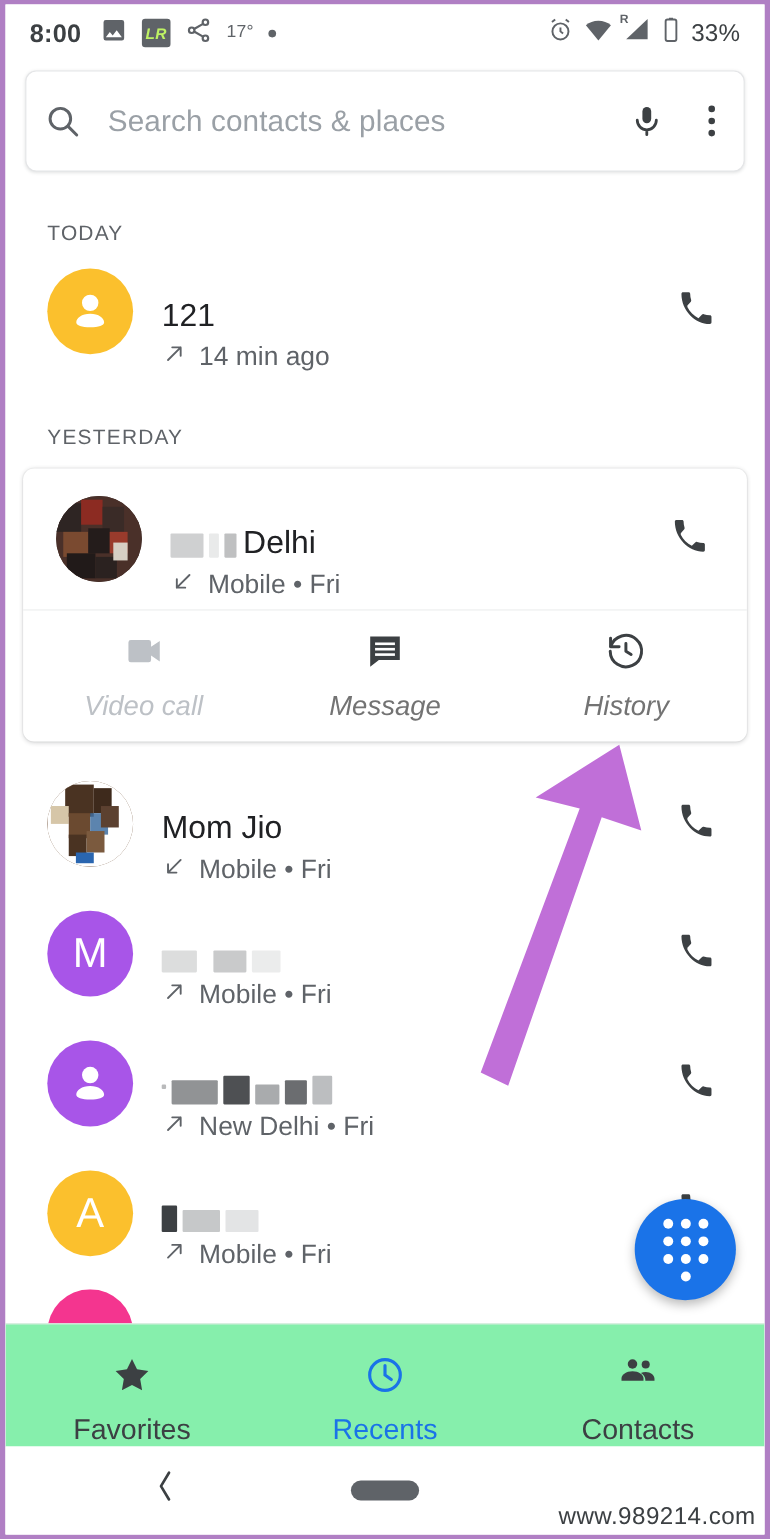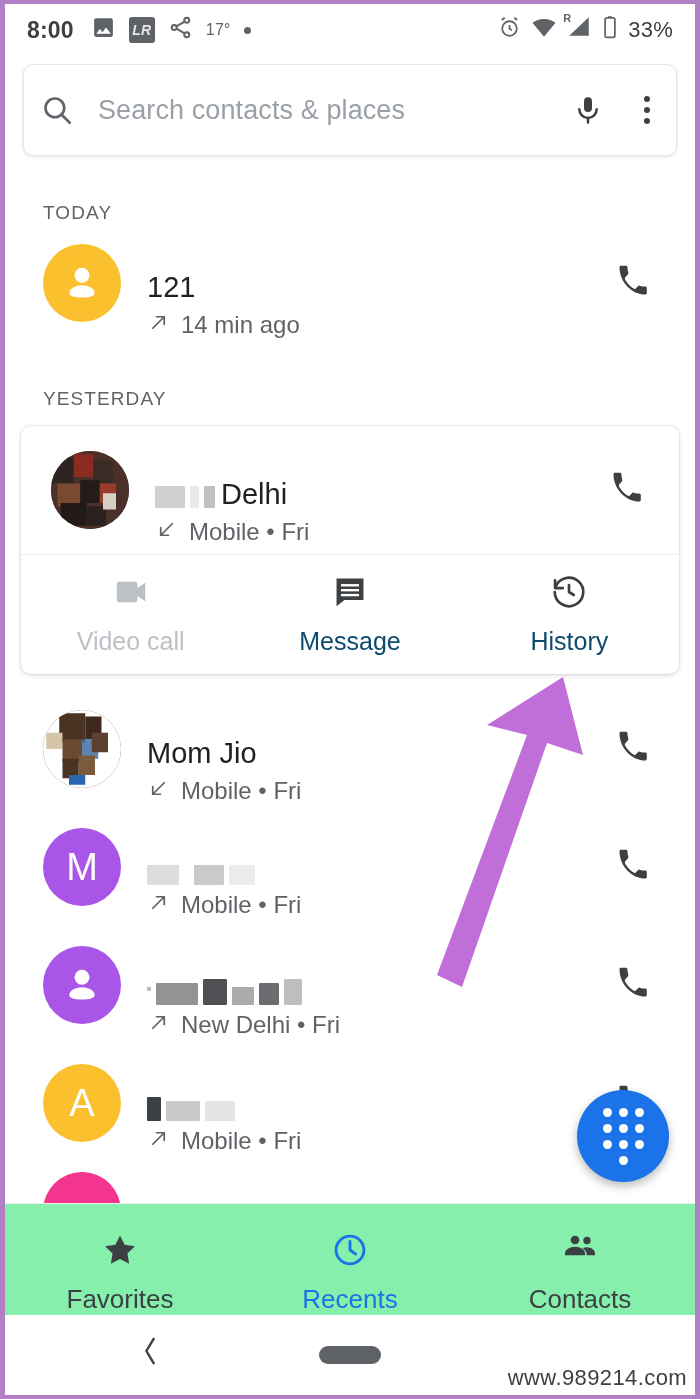--- a/index.html
+++ b/index.html
@@ -24,21 +24,21 @@
   .statusbar {
     height:52px; display:flex; align-items:center;
     padding:0 22px 0 22px; color:#5f6368;
     font-size:22px; letter-spacing:.2px;
   }
   .sb-left { display:flex; align-items:center; gap:13px; }
   .sb-right { display:flex; align-items:center; gap:9px; margin-left:auto; }
   .sb-time { font-size:23px; color:#3c4043; font-weight:700; margin-right:4px; }
   .sb-temp { font-size:16px; color:#5f6368; }
   .lr-badge {
-    width:26px; height:26px; background:#5f6368; border-radius:3px; color:#e5e5e5;
+    width:26px; height:26px; background:#5f6368; border-radius:3px; color:#bef264;
     font-size:14px; font-weight:700; font-style:italic;
     display:flex; align-items:center; justify-content:center;
   }
   .dot-sm { width:7px; height:7px; background:#5f6368; border-radius:50%; }
   .sb-batt { font-size:22px; color:#3c4043; }
 
   
   .searchbar {
     margin:8px 18px 0 18px; height:92px; background:#fff;
     border:1px solid #e4e5e7; border-radius:10px;
@@ -74,24 +74,24 @@
   .redact { display:inline-flex; align-items:flex-end; gap:5px; height:26px; }
   .redact span { display:block; border-radius:1px; }
 
   
   .expanded-card {
     margin:16px 16px 0 16px; background:#fff;
     border-radius:10px; box-shadow:0 1px 4px rgba(60,64,67,.22), 0 0 0 1px rgba(0,0,0,.03);
     overflow:hidden;
   }
   .expanded-card .row { padding:0 24px 0 30px; height:128px; }
-  .card-actions { display:flex; border-top:1px solid #eceded; height:120px; }
+  .card-actions { display:flex; border-top:1px solid #eceded; height:120px;font-style:italic; }
   .action {
     flex:1; display:flex; flex-direction:column; align-items:center; justify-content:center; gap:10px;
-    font-size:25px; color:#0c4a6e;
+    font-size:25px; color:#737373;
   }
   .action.disabled { color:#bdc1c6; }
 
   
   .fab {
     position:absolute; right:26px; top:1086px; width:92px; height:92px;
     border-radius:50%; background:#1a73e8;
     box-shadow:0 4px 10px rgba(0,0,0,.28);
     display:flex; align-items:center; justify-content:center;
   }

